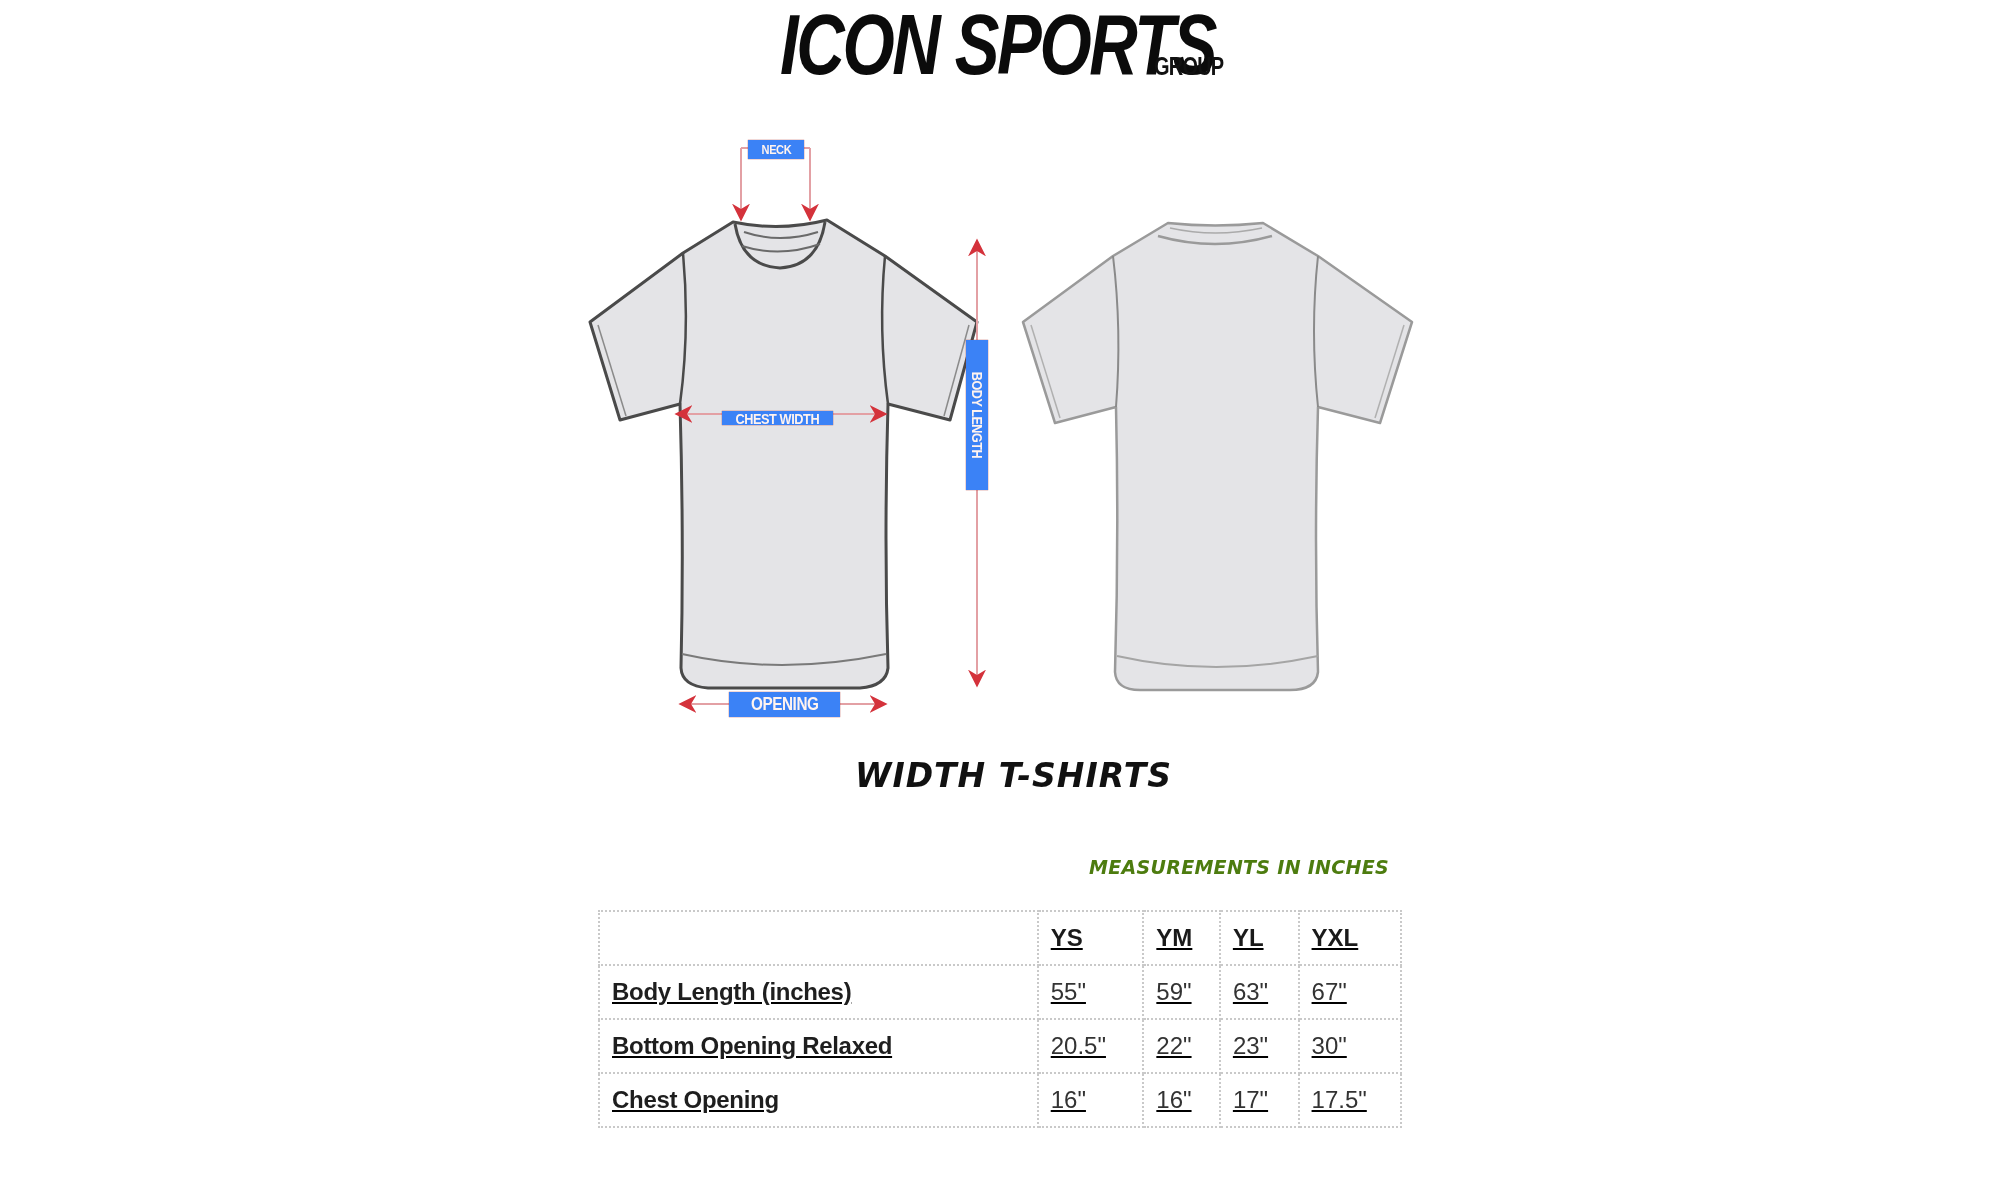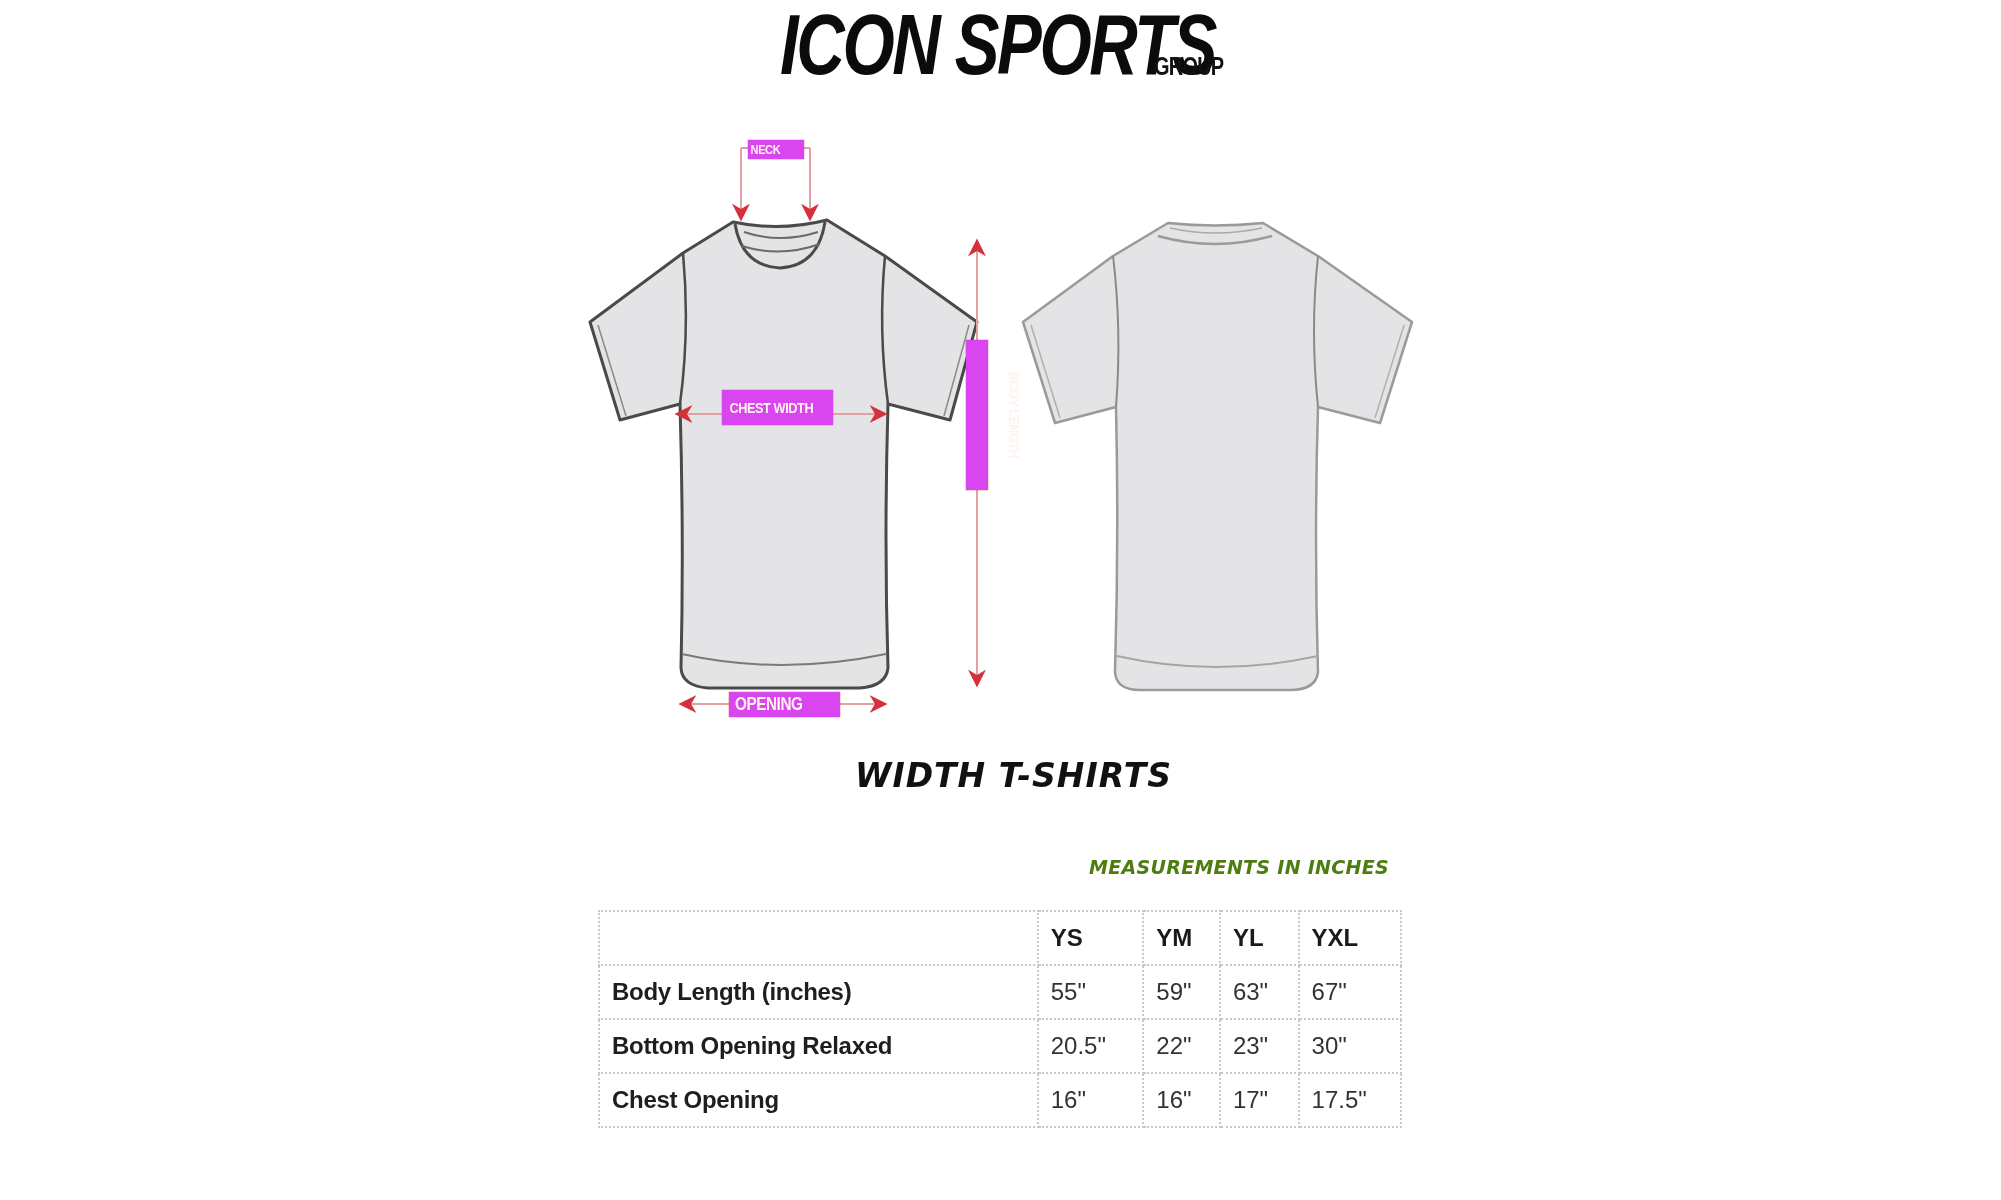--- a/index.html
+++ b/index.html
@@ -22,29 +22,29 @@
     display:inline-block; white-space:nowrap;
   }
   .logo-sub {
     position:absolute; left:1154px; top:52px;
     font-family:"Liberation Sans", sans-serif; font-weight:700;
     font-size:25px; letter-spacing:-1px; color:#111;
     transform:scaleX(0.8); transform-origin:left top;
   }
   svg.diagram { position:absolute; left:0; top:0; }
   .tag {
-    position:absolute; background:#d946ef; color:#fff3ef;
+    position:absolute; background:#3b82f6; color:#fff3ef;
     font-family:"Liberation Sans", sans-serif; font-weight:700;
-    display:flex; align-items:center; 
+    display:flex; align-items:center; justify-content:center;
     letter-spacing:-0.5px; white-space:nowrap;
     box-shadow:0 0 1px #a71a12;
   }
   .tag span { display:inline-block; transform:scaleX(0.85); }
   .tag-neck { left:748px; top:140px; width:56px; height:19px; font-size:13px; }
-  .tag-chest { left:722px; top:390px; width:111px; height:35px; font-size:15px; }
+  .tag-chest { left:722px; top:411px; width:111px; height:14px; font-size:15px; }
   .tag-opening { left:729px; top:692px; width:111px; height:25px; font-size:18px; }
   .tag-body {
     left:966px; top:340px; width:22px; height:150px; font-size:14px;
   }
   .tag-body span {
     transform:rotate(90deg) scaleX(0.9);
     white-space:nowrap;
   }
   .title {
     position:absolute; left:855px; top:756px;
@@ -54,20 +54,21 @@
   .subtitle {
     position:absolute; left:1089px; top:856px;
     font-family:"DejaVu Sans", sans-serif; font-weight:700; font-style:italic;
     font-size:19px; letter-spacing:0.3px; color:#4d7c0f;
   }
   
   .size-table {
     position:absolute; left:598px; top:910px; width:804px;
     border-collapse:collapse;
     font-family:"Liberation Sans", sans-serif;
+    text-decoration:underline;
   }
   .size-table td, .size-table th {
     border:2px dotted #c9c9c9;
     height:52px; padding:0 0 0 12px; text-align:left;
     font-size:24px; color:#2a2a2a; vertical-align:middle;
   }
   .size-table th { font-weight:700; color:#1a1a1a; font-size:24px; }
   .size-table td.label { font-weight:700; color:#1e1e1e; letter-spacing:-0.3px; }
   .size-table td.val { font-weight:400; color:#333; }
   .col-label { width:407px; }

